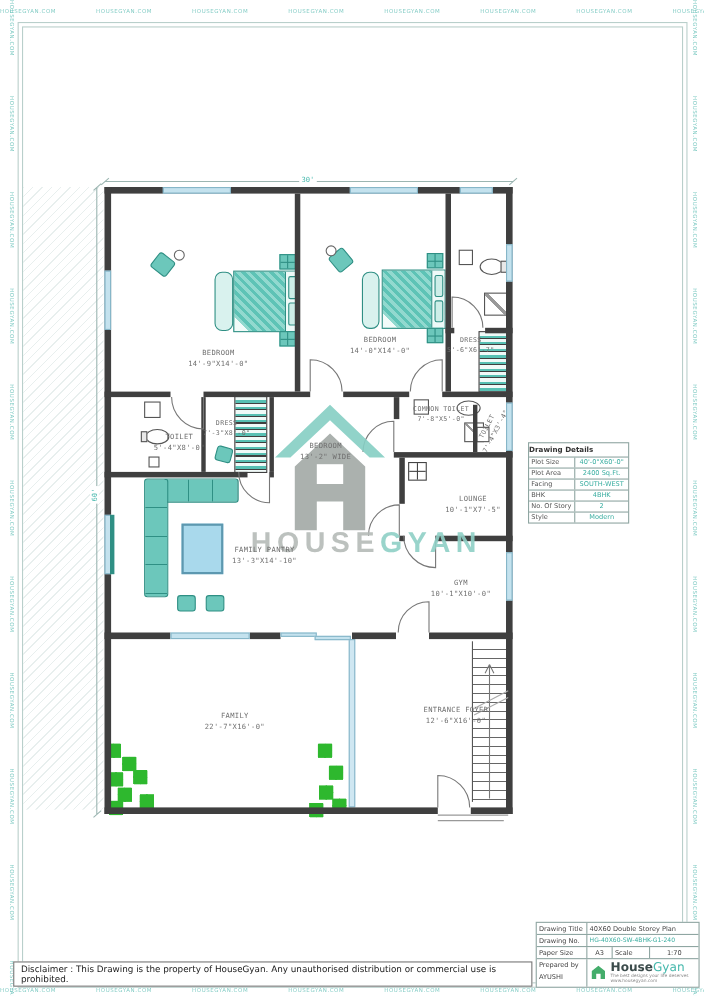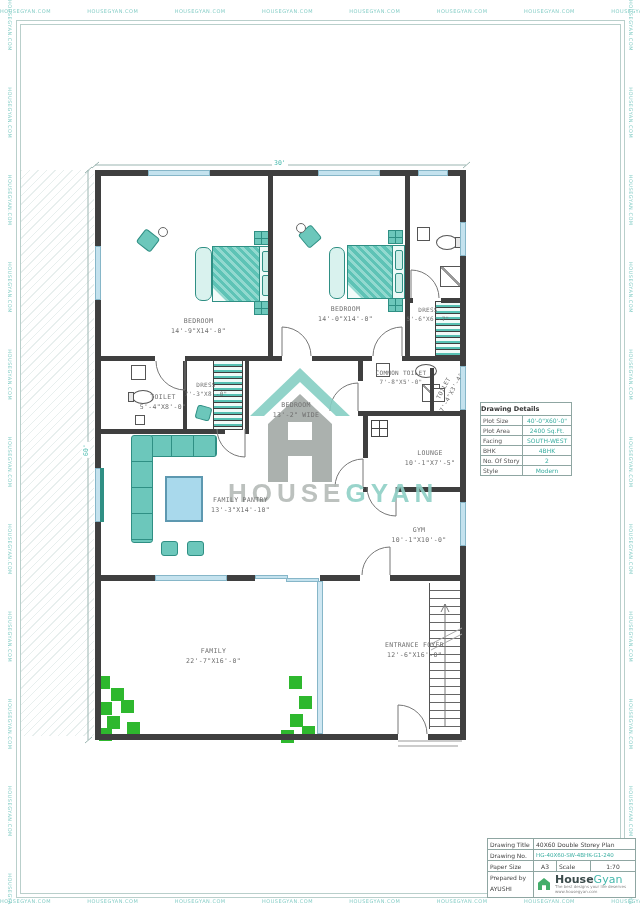--- a/index.html
+++ b/index.html
@@ -350,14 +350,17 @@
         </svg>
         <div>
           <div class="logo-txt-main"><span>House</span><span class="g2">Gyan</span></div>
           <div class="logo-sub">The best designs your life deserves</div>
           <div class="logo-sub site">www.housegyan.com</div>
         </div>
       </div>
     </div>
   </div>
 
+  <div class="disclaimer">
+    <span>Disclaimer : This Drawing is the property of HouseGyan. Any unauthorised distribution or commercial use is prohibited.</span>
+  </div>
 
 </div>
 
 </body></html>

